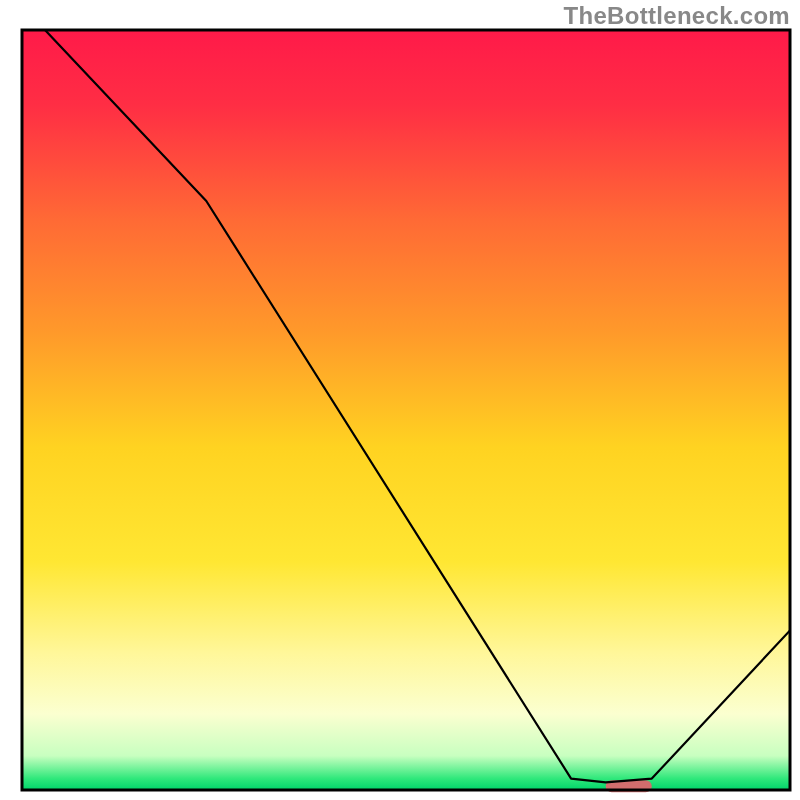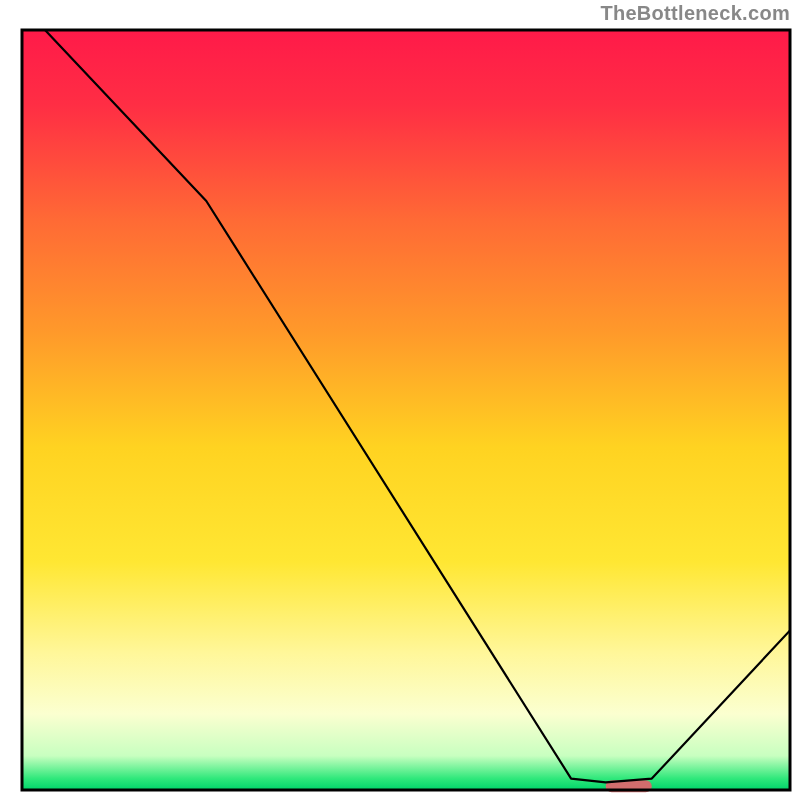--- a/index.html
+++ b/index.html
@@ -12,21 +12,21 @@
   }
   .wrap {
     position: relative;
     width: 800px;
     height: 800px;
   }
   .watermark {
     position: absolute;
     top: 2px;
     right: 10px;
-    font-size: 20px;
+    font-size: 24px;
     font-weight: bold;
     color: #888888;
     letter-spacing: 0.3px;
   }
   svg {
     display: block;
   }
 </style>
 </head>
 <body>

